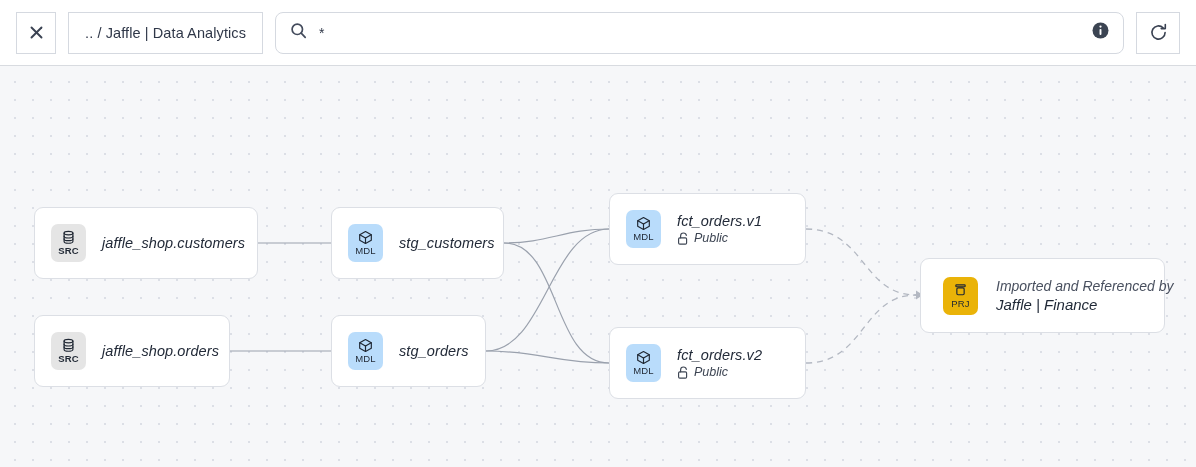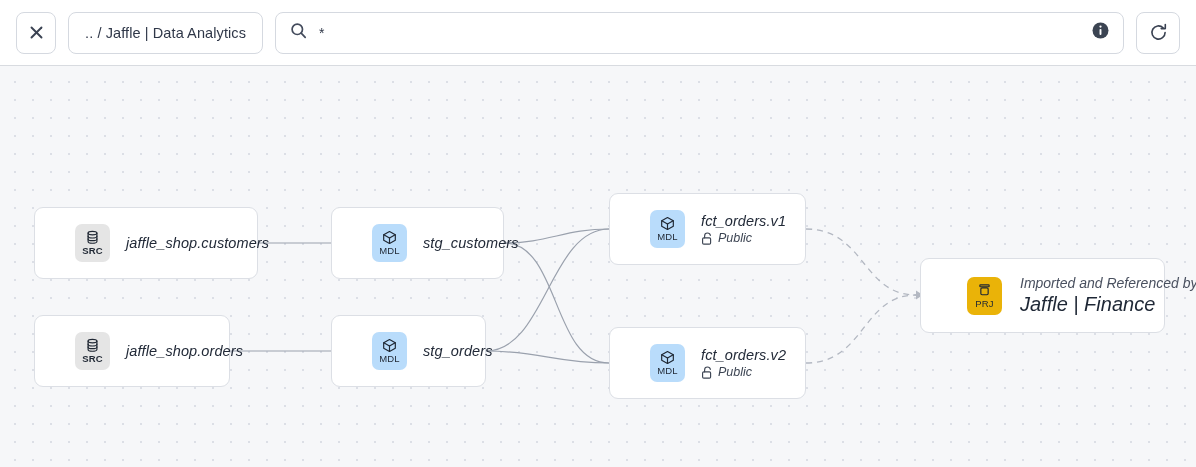--- a/index.html
+++ b/index.html
@@ -17,21 +17,21 @@
     background: #ffffff;
     border-bottom: 1px solid #d8dbe0;
     display: flex; align-items: center;
     padding: 0 16px;
     gap: 12px;
   }
   .tb-btn {
     height: 42px;
     background: #ffffff;
     border: 1px solid #d5d9e0;
-    border-radius: 8px;
+    border-radius: 0;
     display: flex; align-items: center; justify-content: center;
     color: #3a4252;
     cursor: pointer;
   }
   .close-btn { width: 40px; }
   .close-btn svg { display: block; }
 
   .breadcrumb-btn {
     padding: 0 16px;
     font-size: 14.5px;
@@ -89,21 +89,20 @@
     gap: 16px;
     cursor: pointer;
   }
   .badge {
     flex: none;
     width: 35px; height: 38px;
     border-radius: 7px;
     display: flex; flex-direction: column;
     align-items: center; justify-content: center;
     gap: 0px;
-    margin-left: 24px;
   }
   .badge svg { display: block; }
   .badge-text {
     font-size: 9.5px;
     line-height: 11px;
     color: #1f2733;
     letter-spacing: .2px;
     font-family: "Liberation Sans", sans-serif;
   }
   .badge-src { background: #e5e5e5; font-weight: bold; }
@@ -111,21 +110,21 @@
   .badge-prj { background: #eab308; }
 
   .node-body { display: flex; flex-direction: column; justify-content: center; gap: 2px; font-style: italic; }
   .node-title { font-size: 14.5px; color: #222a38; white-space: nowrap; letter-spacing: .1px; }
   .node-sub {
     font-size: 12.5px; color: #3d4553;
     display: flex; align-items: center; gap: 5px; white-space: nowrap;
   }
   .node-sub svg { display: block; flex: none; }
   .node-over { font-size: 14px; color: #49505f; white-space: nowrap; }
-  .node-name-lg { font-size: 20px; color: #1e2735; white-space: nowrap; }
+  .node-name-lg { font-size: 15px; color: #1e2735; white-space: nowrap; }
 
   
   #node-src-customers { left: 34px;  top: 141px; width: 224px; height: 72px; }
   #node-src-orders    { left: 34px;  top: 249px; width: 196px; height: 72px; }
   #node-stg-customers { left: 331px; top: 141px; width: 173px; height: 72px; }
   #node-stg-orders    { left: 331px; top: 249px; width: 155px; height: 72px; }
   #node-fct-v1        { left: 609px; top: 127px; width: 197px; height: 72px; }
   #node-fct-v2        { left: 609px; top: 261px; width: 197px; height: 72px; }
   #node-prj           { left: 920px; top: 192px; width: 245px; height: 75px; padding-left: 22px; gap: 18px; }
 </style>

